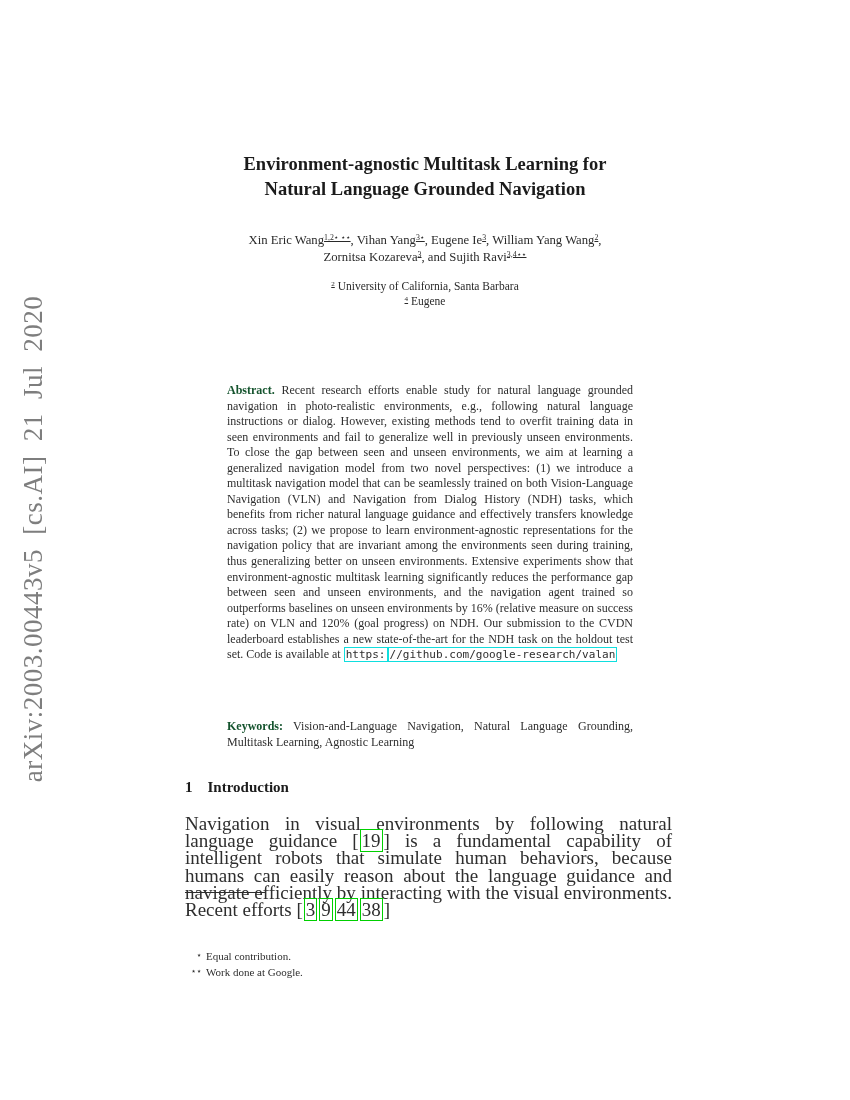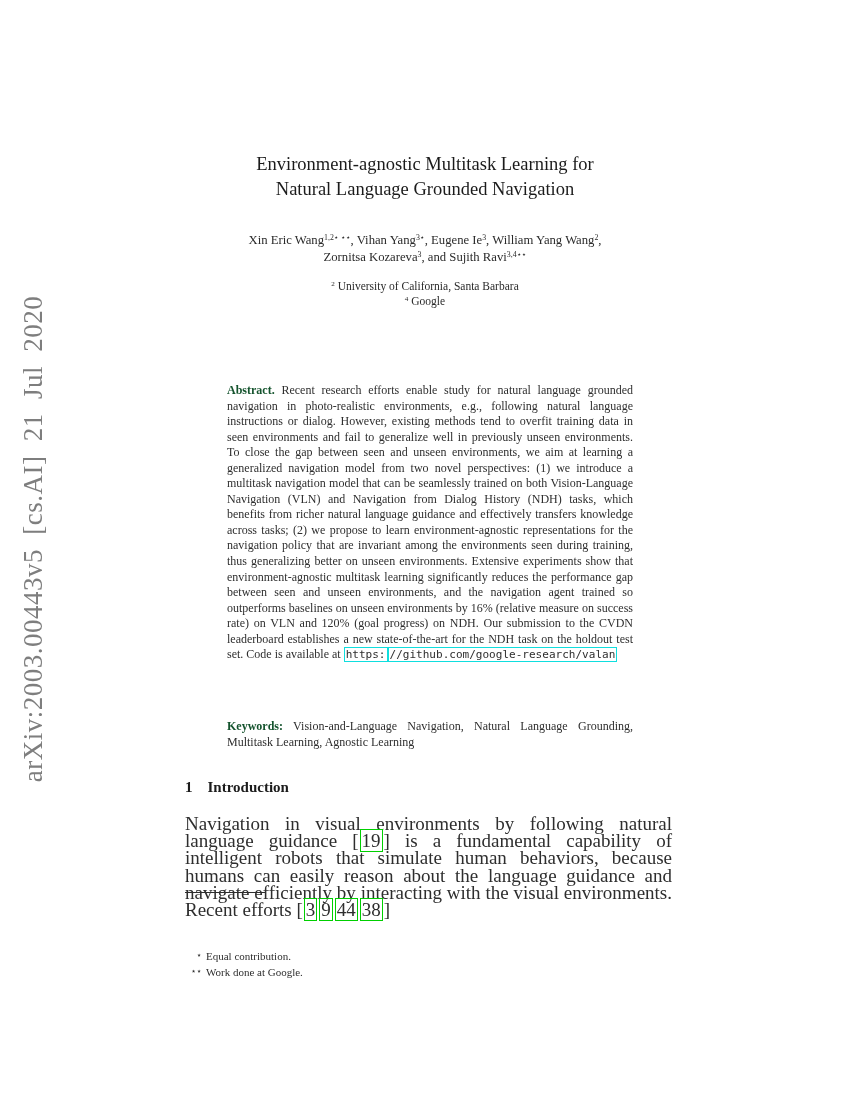--- a/index.html
+++ b/index.html
@@ -8,27 +8,27 @@
     font-family:"Liberation Serif","DejaVu Serif",serif;color:#262626;
     overflow:hidden;
   }
   .stamp{
     position:absolute;left:-243px;top:522px;width:556px;height:34px;
     transform:rotate(-90deg);text-align:center;white-space:nowrap;
     font-size:27px;color:#7e7e7e;word-spacing:7px;letter-spacing:0.5px;
   }
   .title{
     position:absolute;left:150px;top:152px;width:550px;text-align:center;
-    font-size:18.5px;font-weight:normal;line-height:25px;color:#1b1b1b;
+    font-size:18.5px;font-weight:bold;line-height:25px;color:#1b1b1b;
   }
   .authors{
     position:absolute;left:150px;top:232px;width:550px;text-align:center;
     font-size:12.7px;line-height:16.5px;color:#2a2a2a;
   }
-  .sup{font-size:0.62em;vertical-align:0.55em;line-height:0;}
+  .sup{font-size:0.62em;vertical-align:0.55em;line-height:0;text-decoration:underline;}
   .affils{
     position:absolute;left:150px;top:279px;width:550px;text-align:center;
     font-size:11.5px;line-height:15.4px;color:#2a2a2a;
   }
   .abstract{
     position:absolute;left:227px;top:383px;width:406px;
     font-size:12px;line-height:15.55px;text-align:justify;
     color:#2e2e2e;hyphens:auto;-webkit-hyphens:auto;
   }
   .keywords{
@@ -76,21 +76,21 @@
   <div>Natural Language Grounded Navigation</div>
 </div>
 
 <div class="authors">
   <div><span><span>Xin Eric Wang</span><span class="sup">1,2⋆ ⋆⋆</span><span>, </span></span><span><span>Vihan Yang</span><span class="sup">3⋆</span><span>, </span></span><span><span>Eugene Ie</span><span class="sup">3</span><span>, </span></span><span><span>William Yang Wang</span><span class="sup">2</span><span>,</span></span></div>
   <div><span><span>Zornitsa Kozareva</span><span class="sup">3</span><span>, and </span></span><span><span>Sujith Ravi</span><span class="sup">3,4⋆⋆</span></span></div>
 </div>
 
 <div class="affils">
   <div><span class="sup">2</span> <span>University of California, Santa Barbara</span></div>
-  <div><span class="sup">4</span> <span>Google</span></div>
+  <div><span class="sup">4</span> <span>Eugene</span></div>
 </div>
 
 <div class="abstract"><b>Abstract.</b><span> Recent research efforts enable study for natural language grounded navigation in photo-realistic environments, e.g., following natural language instructions or dialog. However, existing methods tend to overfit training data in seen environments and fail to generalize well in previously unseen environments. To close the gap between seen and unseen environments, we aim at learning a generalized navigation model from two novel perspectives: (1) we introduce a multitask navigation model that can be seamlessly trained on both Vision-Language Navigation (VLN) and Navigation from Dialog History (NDH) tasks, which benefits from richer natural language guidance and effectively transfers knowledge across tasks; (2) we propose to learn environment-agnostic representations for the navigation policy that are invariant among the environments seen during training, thus generalizing better on unseen environments. Extensive experiments show that environment-agnostic multitask learning significantly reduces the performance gap between seen and unseen environments, and the navigation agent trained so outperforms baselines on unseen environments by 16% (relative measure on success rate) on VLN and 120% (goal progress) on NDH. Our submission to the CVDN leaderboard establishes a new state-of-the-art for the NDH task on the holdout test set. Code is available at </span><span class="linkbox mono">https:</span><wbr><span class="linkbox mono">//github.com/google-research/valan</span></div>
 
 <div class="keywords"><b>Keywords:</b><span> Vision-and-Language Navigation, Natural Language Grounding, Multitask Learning, Agnostic Learning</span></div>
 
 <div class="heading"><span class="secnum">1</span><span>Introduction</span></div>
 
 <div class="intro"><span>Navigation in visual environments by following natural language guidance [</span><span class="cite">19</span><span>] is a fundamental capability of intelligent robots that simulate human behaviors, because humans can easily reason about the language guidance and navigate efficiently by interacting with the visual environments. Recent efforts [</span><span class="cite">3</span><span class="cite">9</span><span class="cite">44</span><span class="cite">38</span><span>]</span></div>
 

